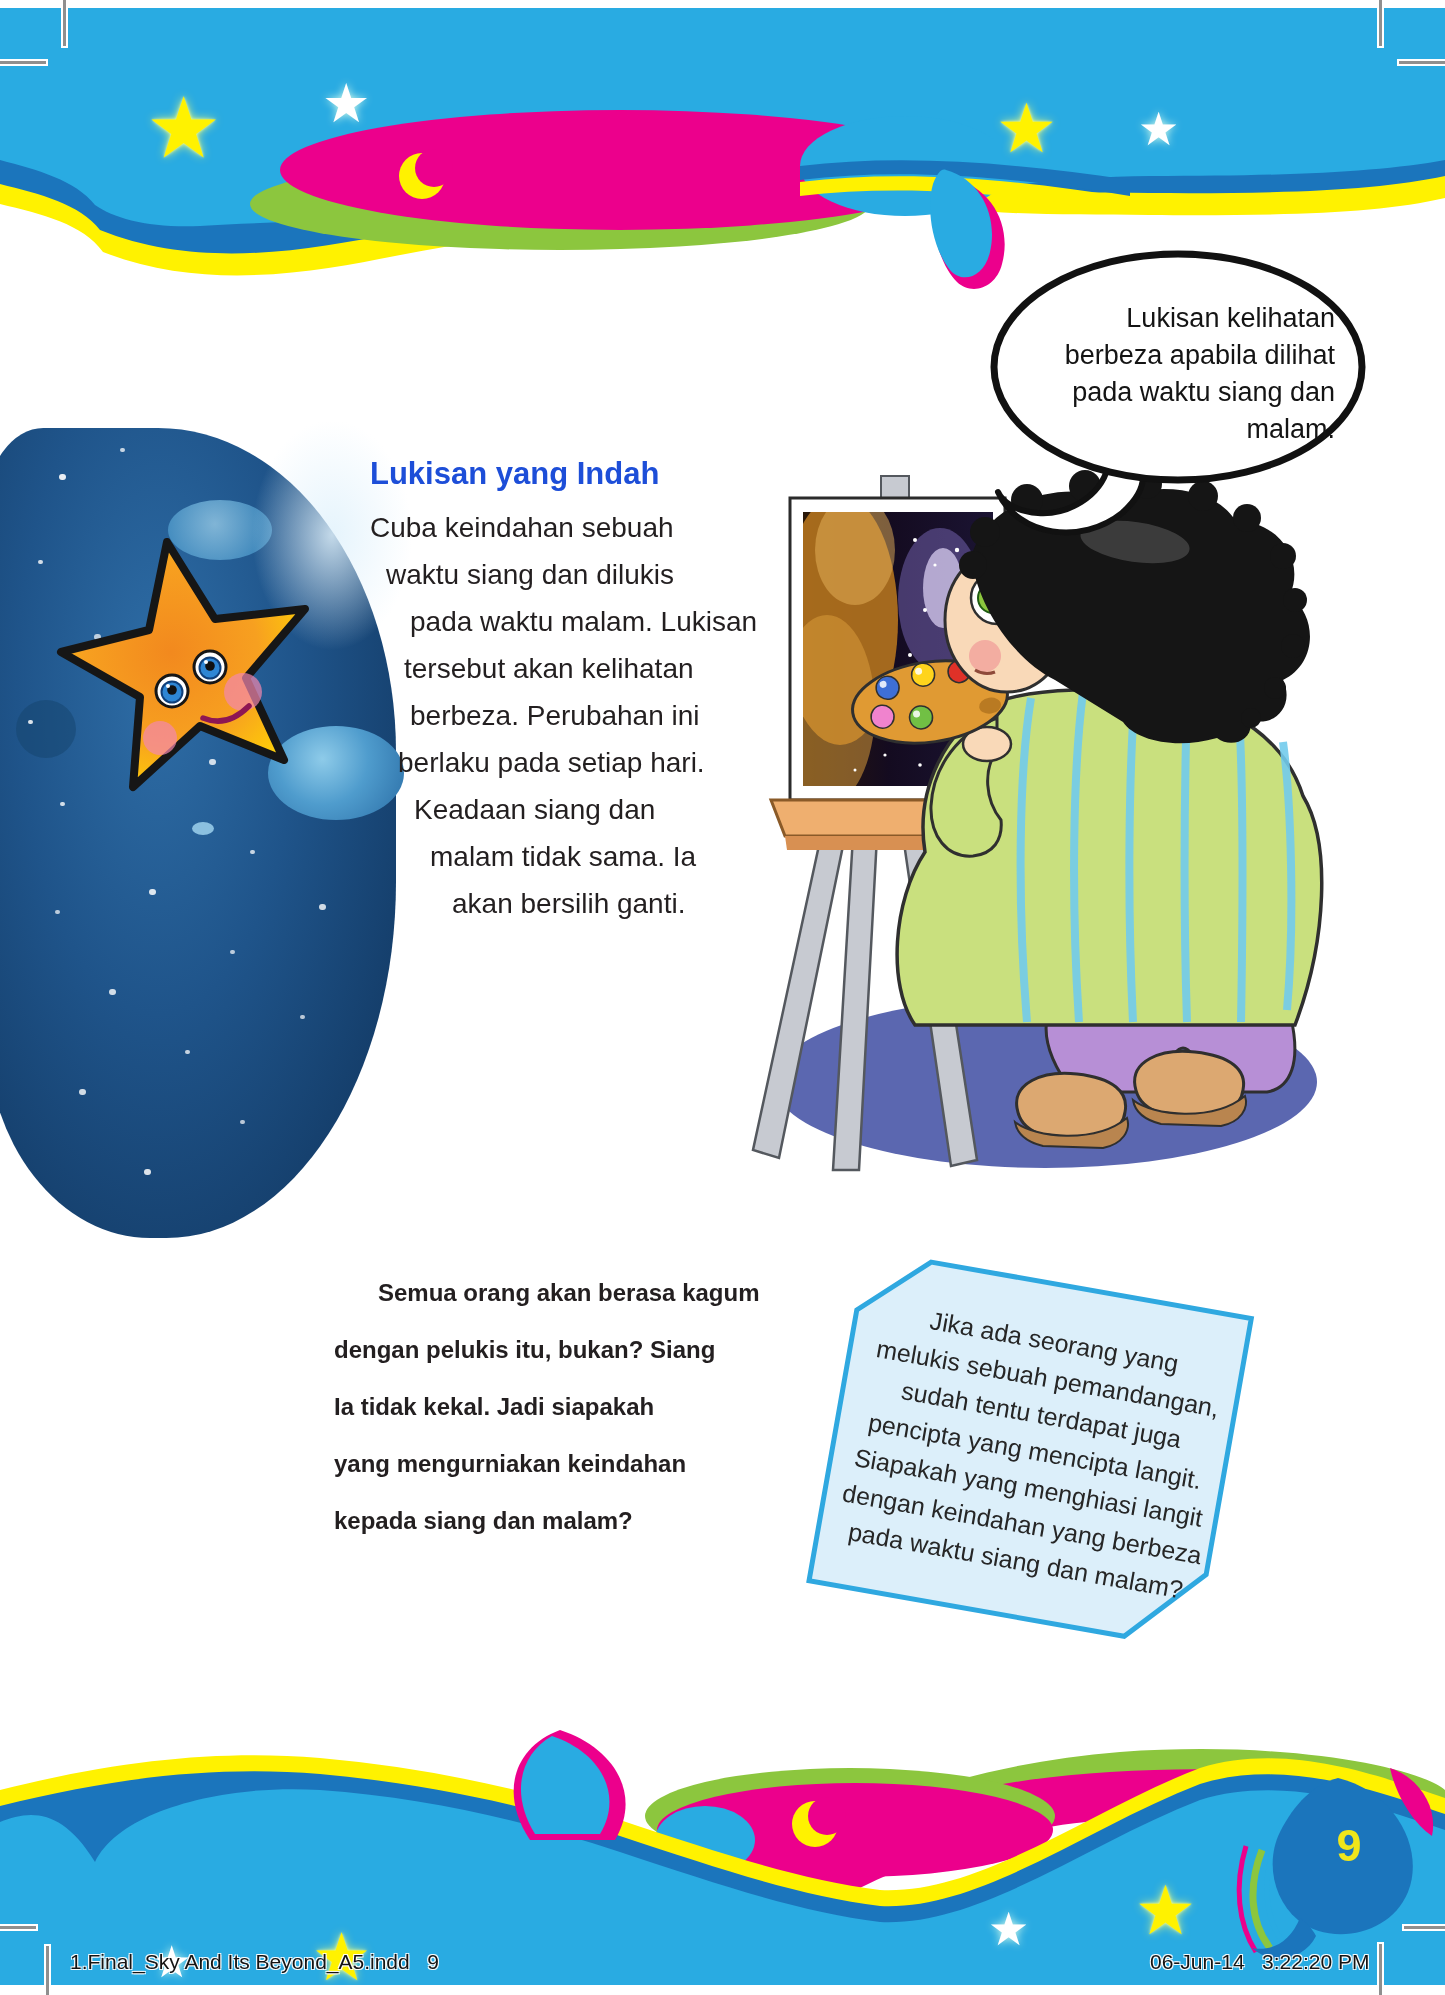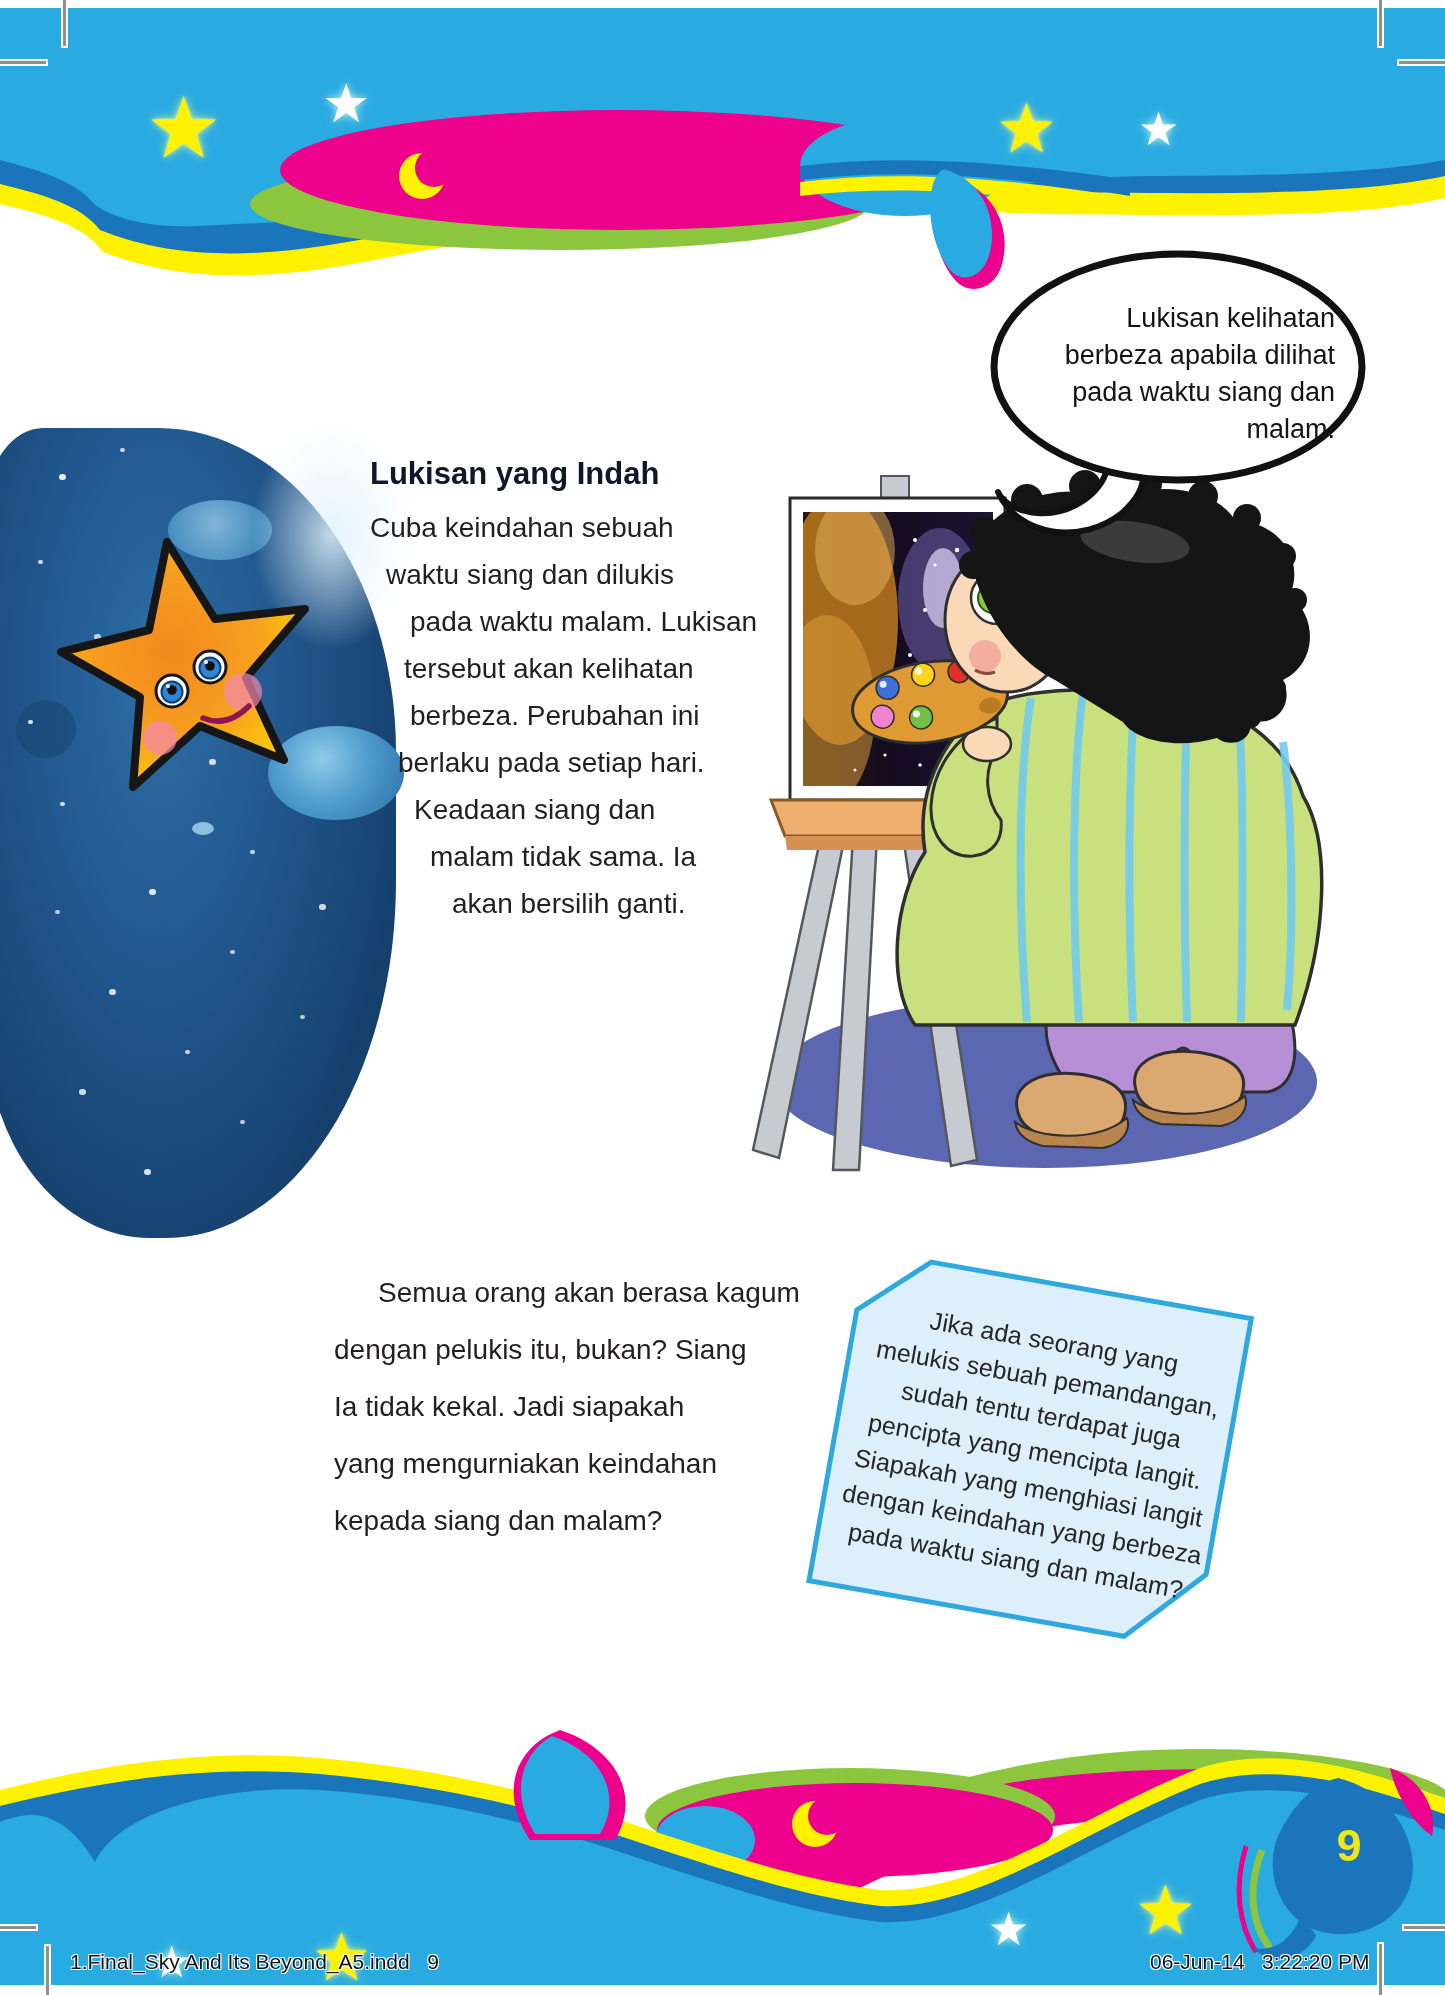--- a/index.html
+++ b/index.html
@@ -44,30 +44,30 @@
     230px 520px 0 0 rgba(255,255,255,.7),110px 560px 0 1px rgba(255,255,255,.8),
     185px 620px 0 0 rgba(255,255,255,.75),300px 585px 0 0 rgba(255,255,255,.7),
     80px 660px 0 1px rgba(255,255,255,.8),240px 690px 0 0 rgba(255,255,255,.7),
     145px 740px 0 1px rgba(255,255,255,.85),60px 372px 0 0 rgba(255,255,255,.8);}
   .fog{position:absolute;left:252px;top:420px;width:160px;height:230px;z-index:2;
     background:radial-gradient(closest-side,rgba(225,242,252,.85),rgba(225,242,252,0));}
   .starfish{position:absolute;left:55px;top:520px;width:270px;height:300px;z-index:3;}
 
   
   .story1{position:absolute;left:358px;top:456px;width:450px;z-index:4;color:#231F20;}
-  .story1 h2{margin:0 0 12px 12px;font-size:31px;font-weight:bold;color:#0f172a;}
+  .story1 h2{margin:0 0 12px 12px;font-size:31px;font-weight:bold;color:#1d4ed8;}
   .story1 .line{font-size:28px;line-height:47px;white-space:nowrap;}
   .p1 .line:nth-child(1){margin-left:12px}.p1 .line:nth-child(2){margin-left:28px}
   .p1 .line:nth-child(3){margin-left:52px}.p1 .line:nth-child(4){margin-left:46px}
   .p1 .line:nth-child(5){margin-left:52px}.p1 .line:nth-child(6){margin-left:40px}
   .p1 .line:nth-child(7){margin-left:56px}.p1 .line:nth-child(8){margin-left:72px}
   .p1 .line:nth-child(9){margin-left:94px}.p1 .line:nth-child(10){margin-left:114px}
 
   .story2{position:absolute;left:334px;top:1264px;width:500px;z-index:4;color:#231F20;}
-  .story2 .line{font-size:28px;line-height:57px;white-space:nowrap;}
+  .story2 .line{font-size:24px;line-height:57px;white-space:nowrap;font-weight:bold;}
   .story2 .line:first-child{padding-left:44px;}
 
   
   .scene{position:absolute;left:735px;top:470px;width:610px;height:715px;z-index:3;}
 
   
   .note-wrap{position:absolute;left:800px;top:1238px;width:480px;height:440px;z-index:4;}
   .note-svg{position:absolute;left:0;top:0;width:480px;height:440px;}
   .note-text{position:absolute;left:35px;top:48px;width:400px;height:330px;
     display:flex;flex-direction:column;justify-content:center;text-align:center;

